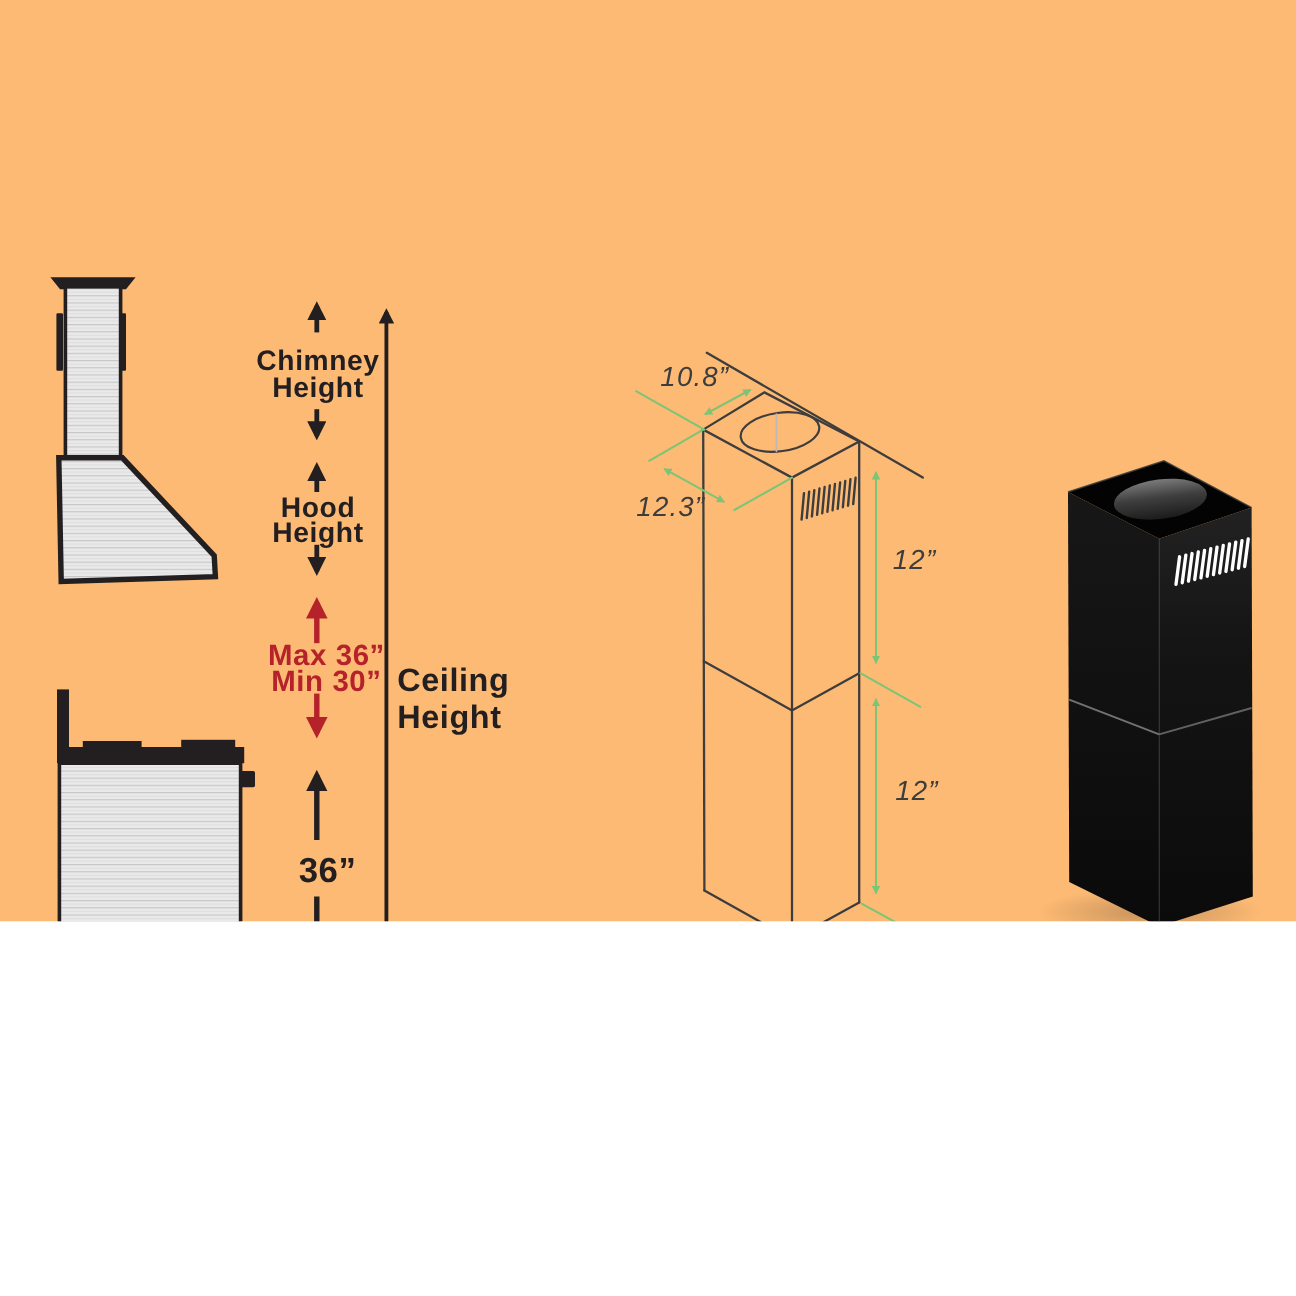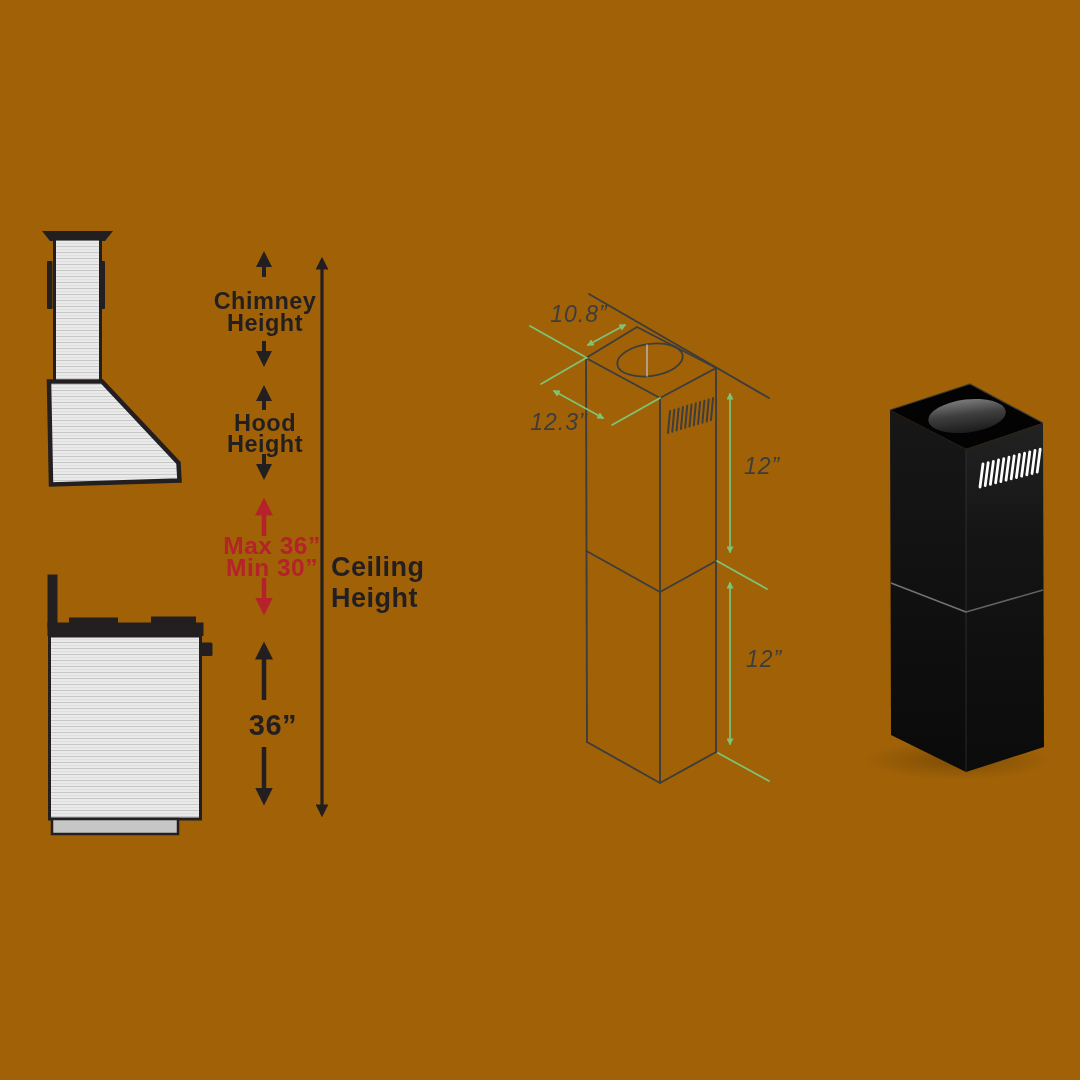--- a/index.html
+++ b/index.html
@@ -1,16 +1,16 @@
 <!DOCTYPE html>
 <html><head>
 <meta charset="utf-8">
 <style>
   html,body{margin:0;padding:0;background:#ffffff;}
-  .canvas{position:relative;width:1080px;height:1080px;background:#a16207;overflow:hidden;
+  .canvas{position:relative;width:1080px;height:768px;background:#fdba74;overflow:hidden;
           font-family:"Liberation Sans", sans-serif;}
   svg{position:absolute;left:0;top:0;}
   text{font-family:"Liberation Sans", sans-serif;}
   .lbl-bold{font-weight:700;fill:#231f20;letter-spacing:.5px;}
   .lbl-red{font-weight:700;fill:#b5222a;letter-spacing:.5px;}
   .lbl-dim{font-style:italic;font-weight:400;fill:#3d3d3d;letter-spacing:1px;}
 </style>
 </head>
 <body>
 

